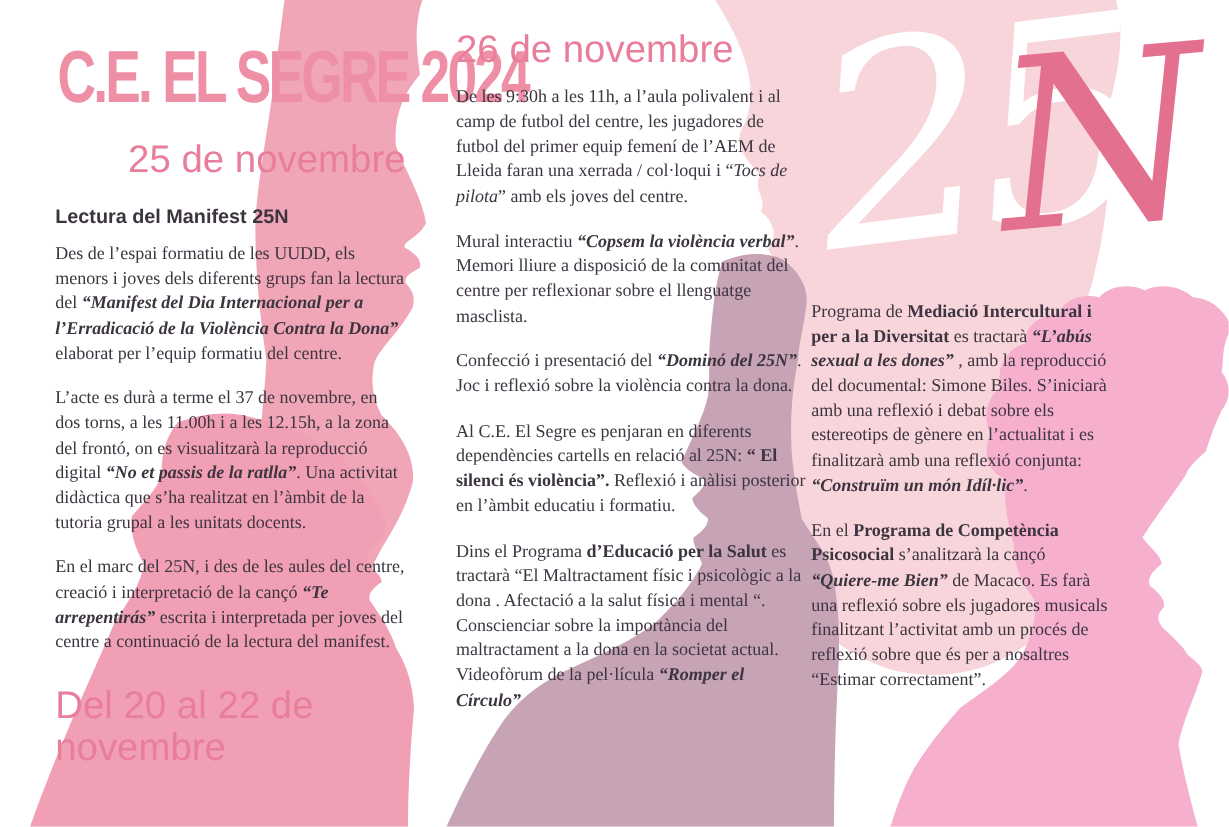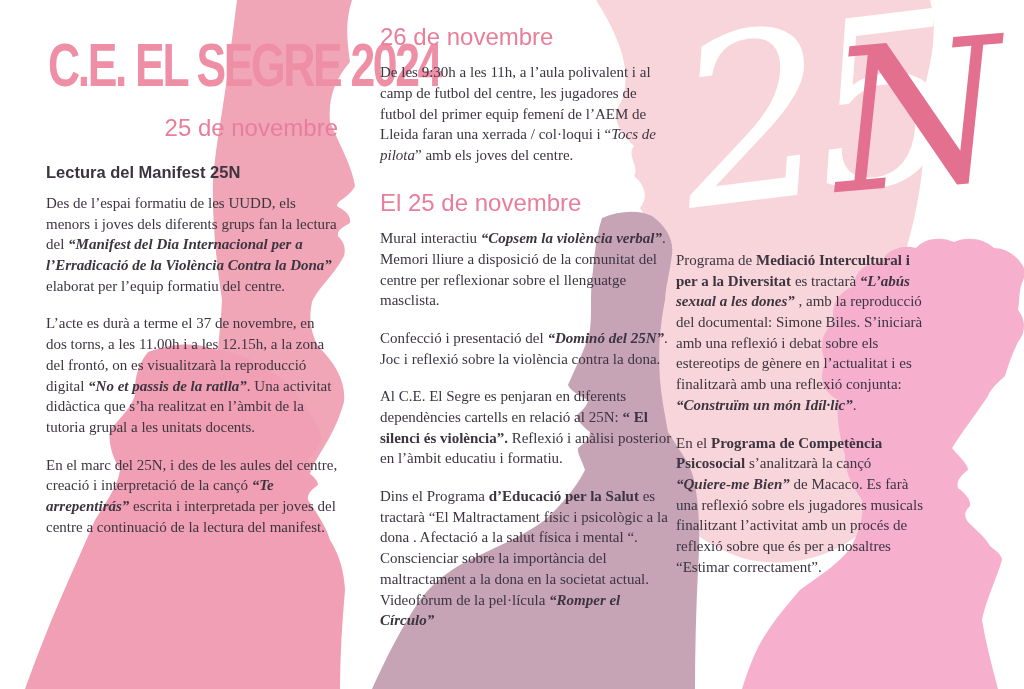--- a/index.html
+++ b/index.html
@@ -15,21 +15,21 @@
   #col-1{left:46px;top:34px;width:292px;}
   #col-2{left:380px;top:24px;width:292px;}
   #col-3{left:676px;top:250px;width:252px;}
   .doc-title{
     font-size:57px;font-weight:800;letter-spacing:-3px;line-height:1;
     transform:scaleX(.78) scaleY(1.08);transform-origin:left top;
     white-space:nowrap;margin:0 0 18px 2px;
   }
   .heading{
     font-family:"Liberation Sans", sans-serif;font-weight:400;
-    font-size:24px;line-height:1.1;margin:24px 0 12px 0;letter-spacing:0;
+    font-size:32px;line-height:1.1;margin:24px 0 12px 0;letter-spacing:0;
   }
   .heading:first-child{margin-top:0;}
   .subheading{
     font-size:16.5px;font-weight:700;margin:21px 0 10px 0;line-height:1.25;
   }
   .para{
     font-size:15px;line-height:1.38;margin:0 0 17px 0;font-family:Liberation Serif, serif;
   }
   .seg-b{font-weight:700;}
   .seg-i{font-style:italic;}
@@ -160,26 +160,26 @@
     <text class="script-n" x="838" y="192" font-size="198" transform="rotate(-5 838 192)" fill="#e4708f">N</text>
   </svg>
 
   <div class="col" id="col-1">
     <h1 class="doc-title" style="color:#ee8fa6">C.E. EL SEGRE 2024</h1>
   <h2 class="heading" style="color: rgb(232, 126, 155); text-align: right;">25 de novembre</h2>
       <h3 class="subheading">Lectura del Manifest 25N</h3>
       <p class="para"><span>Des de l’espai formatiu de les UUDD, els menors i joves dels diferents grups fan la lectura del </span><span class="seg-bi">“Manifest del Dia Internacional per a l’Erradicació de la Violència Contra la Dona”</span><span> elaborat per l’equip formatiu del centre.</span></p>
       <p class="para"><span>L’acte es durà a terme el 37 de novembre, en dos torns, a les 11.00h i a les 12.15h, a la zona del frontó, on es visualitzarà la reproducció digital </span><span class="seg-bi">“No et passis de la ratlla”</span><span>. Una activitat didàctica que s’ha realitzat en l’àmbit de la tutoria grupal a les unitats docents.</span></p>
       <p class="para"><span>En el marc del 25N, i des de les aules del centre,  creació i interpretació de la cançó </span><span class="seg-bi">“Te arrepentirás”</span><span> escrita i interpretada per joves del centre a continuació de la lectura del manifest.</span></p>
+      <h2 class="heading" style="color: rgb(232, 126, 155);">Del 20 al 22 de novembre</h2>
     </div>
 
   <div class="col" id="col-2">
       <h2 class="heading" style="color: rgb(232, 126, 155);">26 de novembre</h2>
       <p class="para"><span>De les 9:30h a les 11h, a l’aula polivalent i al camp de futbol del centre, les jugadores de futbol del primer equip femení de l’AEM de Lleida faran una xerrada / col·loqui i “</span><span class="seg-i">Tocs de pilota</span><span>” amb els joves del centre.</span></p>
-      <h2 class="heading" style="color: rgb(232, 126, 155);">El 25 de novembre</h2>
       <p class="para"><span>Mural interactiu </span><span class="seg-bi">“Copsem la violència verbal”</span><span>.  Memori lliure a disposició de la comunitat del centre per reflexionar sobre el llenguatge masclista.</span></p>
       <p class="para"><span>Confecció i presentació del </span><span class="seg-bi">“Dominó del 25N”</span><span>. Joc i reflexió sobre la violència contra la dona.</span></p>
       <p class="para"><span>Al C.E. El Segre es penjaran en diferents dependències cartells en relació al 25N: </span><span class="seg-b">“ El silenci és violència”.</span><span> Reflexió i anàlisi posterior en l’àmbit educatiu i formatiu.</span></p>
       <p class="para"><span>Dins el Programa </span><span class="seg-b">d’Educació per la Salut</span><span> es tractarà  “El Maltractament físic i psicològic a la dona . Afectació a la salut física i  mental “. Conscienciar sobre la importància del maltractament a la dona en la societat actual.  Videofòrum de la pel·lícula </span><span class="seg-bi">“Romper el Círculo”</span></p>
     </div>
 
   <div class="col" id="col-3">
       <p class="para"><span>Programa de </span><span class="seg-b">Mediació Intercultural i per a la Diversitat</span><span> es tractarà  </span><span class="seg-bi">“L’abús sexual a les dones”</span><span> , amb la reproducció del documental: Simone Biles.  S’iniciarà amb una reflexió i debat sobre els estereotips de gènere en l’actualitat i es finalitzarà amb una reflexió conjunta: </span><span class="seg-bi">“Construïm un món Idíl·lic”</span><span>.</span></p>
       <p class="para"><span>En el </span><span class="seg-b">Programa de Competència Psicosocial</span><span> s’analitzarà la cançó </span><span class="seg-bi">“Quiere-me Bien”</span><span> de Macaco. Es farà una reflexió sobre els jugadores musicals finalitzant l’activitat amb un procés de reflexió sobre que és per a nosaltres “Estimar correctament”.</span></p>
     </div>

